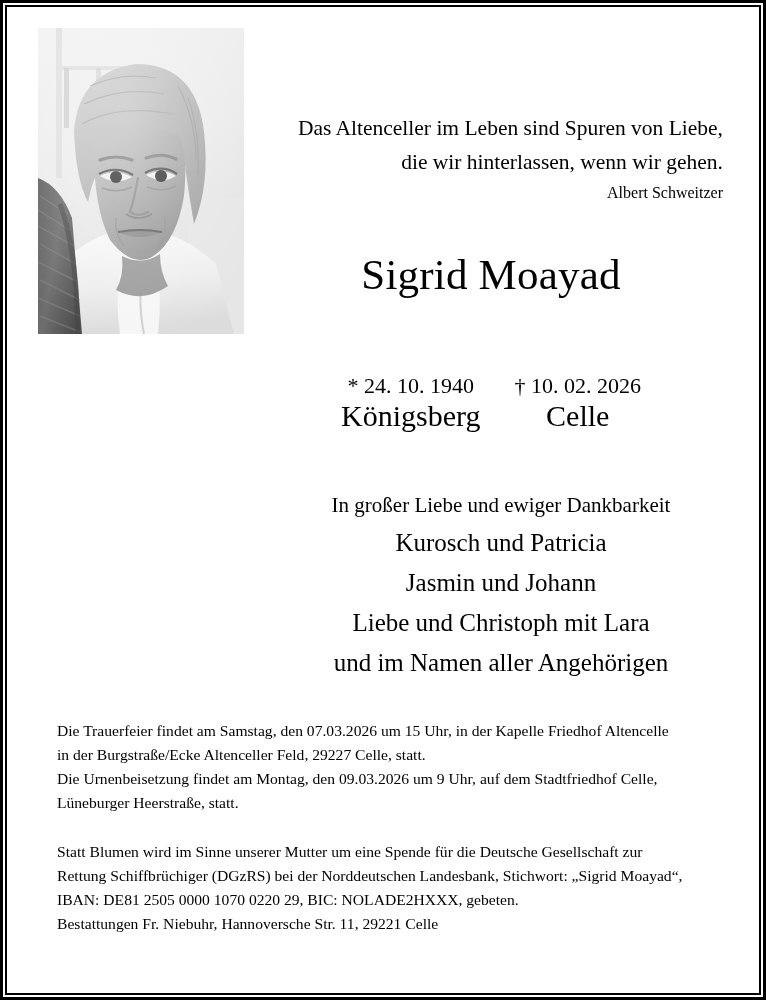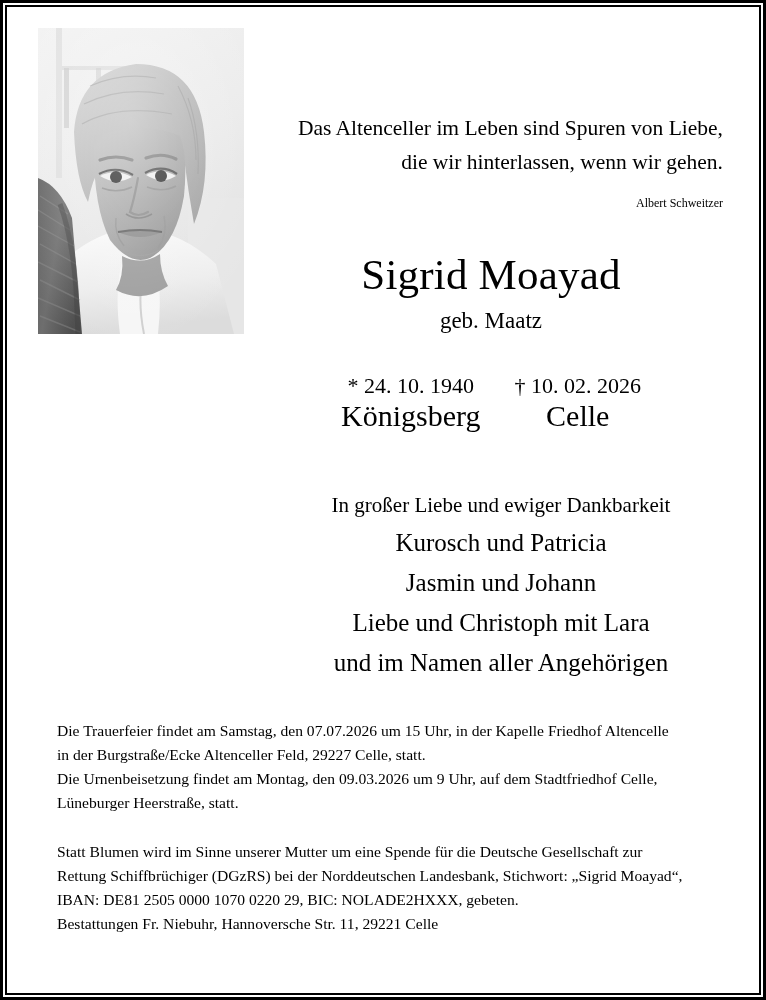--- a/index.html
+++ b/index.html
@@ -66,23 +66,23 @@
     top: 104px;
     width: 464px;
     text-align: right;
   }
   .quote-line {
     font-size: 21.5px;
     line-height: 34px;
     white-space: nowrap;
   }
   .quote-author {
-    font-size: 12px;
+    font-size: 16px;
     line-height: 26px;
-    margin-top: 11px;
+    margin-top: 1px;
   }
 
   
   .name-block {
     position: absolute;
     left: 245px;
     top: 243px;
     width: 478px;
     text-align: center;
   }
@@ -258,21 +258,20 @@
     </div>
 
     <div class="quote-block">
       <div class="quote-line">Das Altenceller im Leben sind Spuren von Liebe,</div>
       <div class="quote-line">die wir hinterlassen, wenn wir gehen.</div>
       <div class="quote-author">Albert Schweitzer</div>
     </div>
 
     <div class="name-block">
       <div class="full-name">Sigrid Moayad</div>
-      <div class="maiden-name">geb. Maatz</div>
     </div>
 
     <div class="dates">
       <div class="date-col">
         <div class="date-line">* 24. 10. 1940</div>
         <div class="place-line">Königsberg</div>
       </div>
       <div class="date-col">
         <div class="date-line">† 10. 02. 2026</div>
         <div class="place-line">Celle</div>
@@ -281,21 +280,21 @@
 
     <div class="family">
       <div class="family-intro">In großer Liebe und ewiger Dankbarkeit</div>
       <div class="family-name">Kurosch und Patricia</div>
       <div class="family-name">Jasmin und Johann</div>
       <div class="family-name">Liebe und Christoph mit Lara</div>
       <div class="family-name">und im Namen aller Angehörigen</div>
     </div>
 
     <div class="details">
-      <p class="para">Die Trauerfeier findet am Samstag, den 07.07.2026 um 15 Uhr, in der Kapelle Friedhof Altencelle</p>
+      <p class="para">Die Trauerfeier findet am Samstag, den 07.03.2026 um 15 Uhr, in der Kapelle Friedhof Altencelle</p>
       <p class="para-plain">in der Burgstraße/Ecke Altenceller Feld, 29227 Celle, statt.</p>
       <p class="para">Die Urnenbeisetzung findet am Montag, den 09.03.2026 um 9 Uhr, auf dem Stadtfriedhof Celle,</p>
       <p class="para-plain">Lüneburger Heerstraße, statt.</p>
 
       <p class="para block-gap">Statt Blumen wird im Sinne unserer Mutter um eine Spende für die Deutsche Gesellschaft zur</p>
       <p class="para">Rettung Schiffbrüchiger (DGzRS) bei der Norddeutschen Landesbank, Stichwort: „Sigrid Moayad“,</p>
       <p class="para-plain">IBAN: DE81 2505 0000 1070 0220 29, BIC: NOLADE2HXXX, gebeten.</p>
 
       <p class="para-plain block-gap">Bestattungen Fr. Niebuhr, Hannoversche Str. 11, 29221 Celle</p>
     </div>

